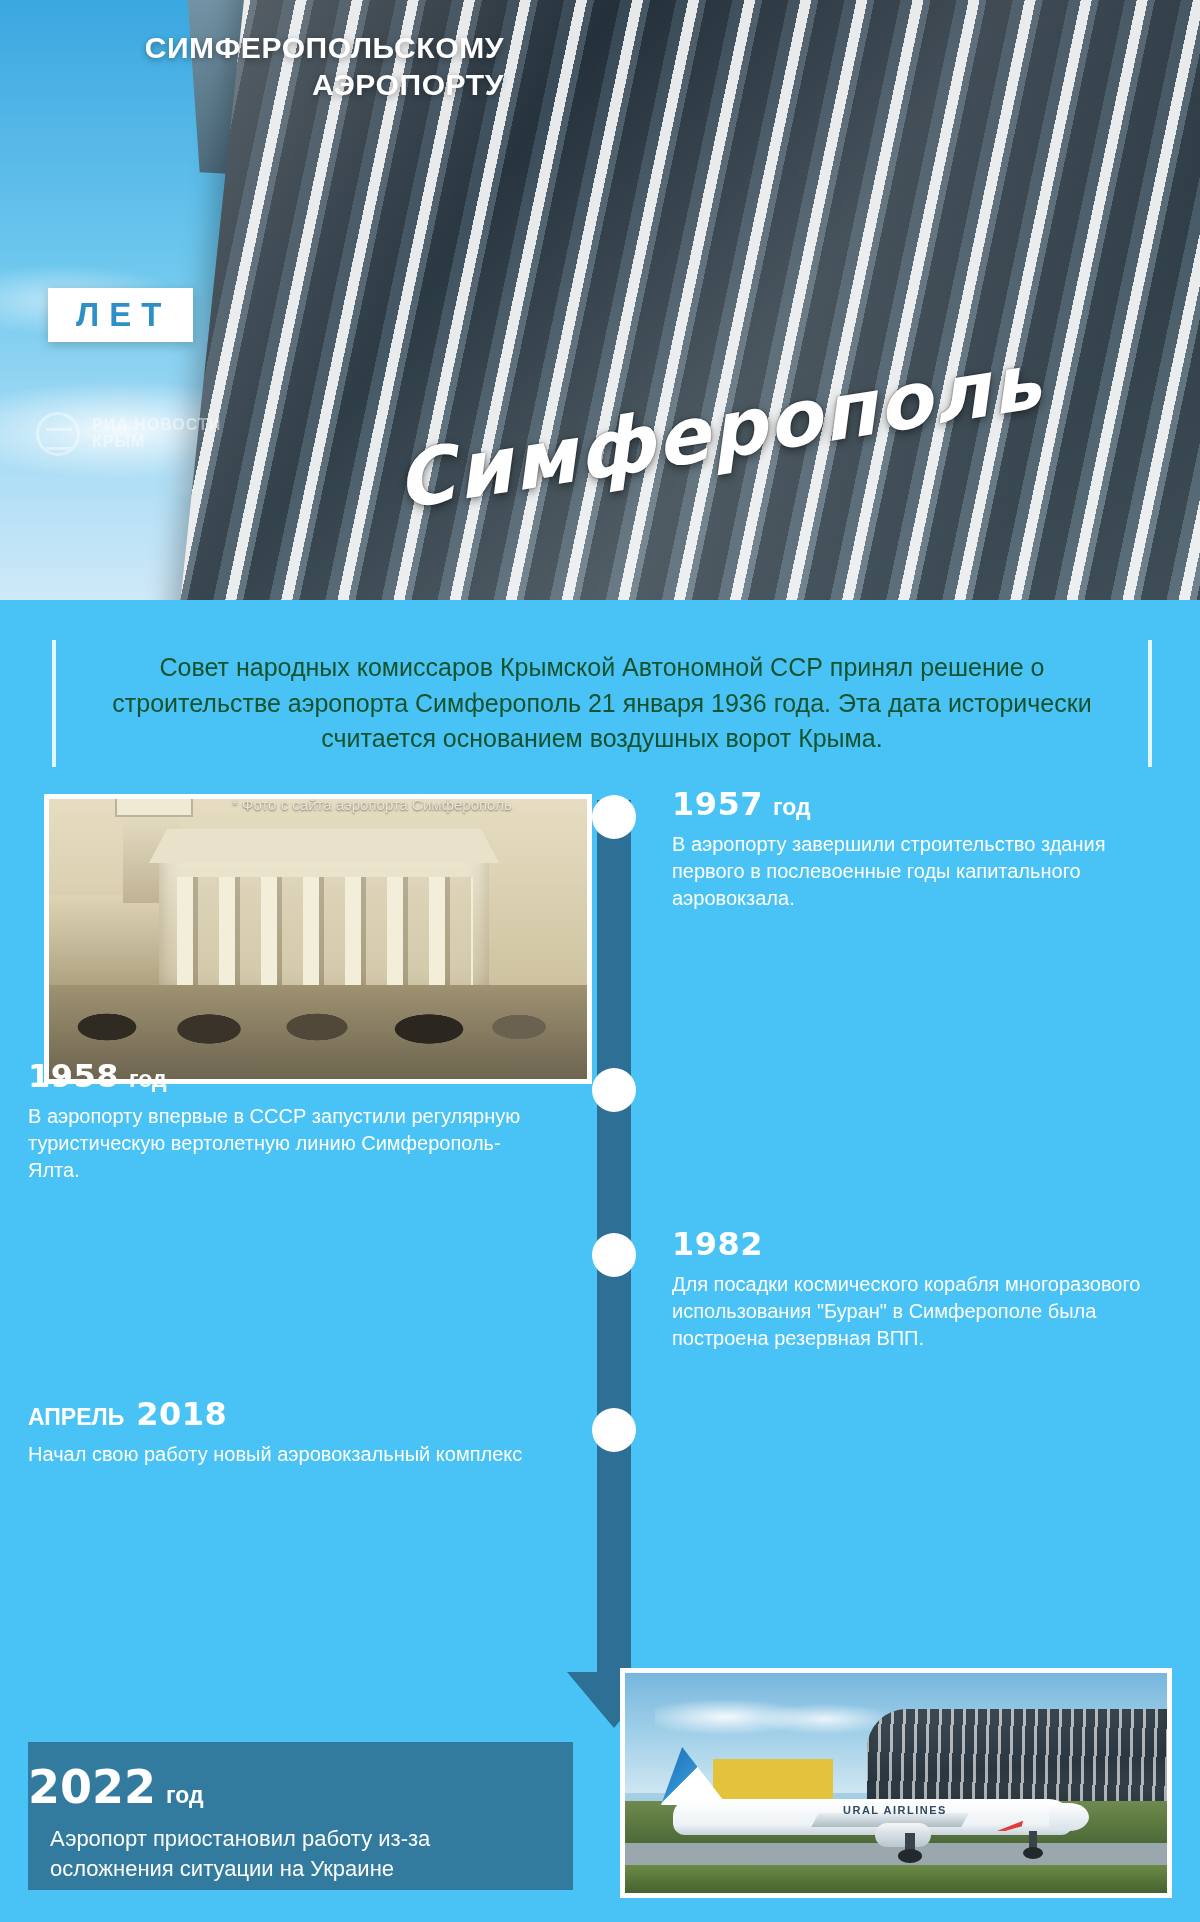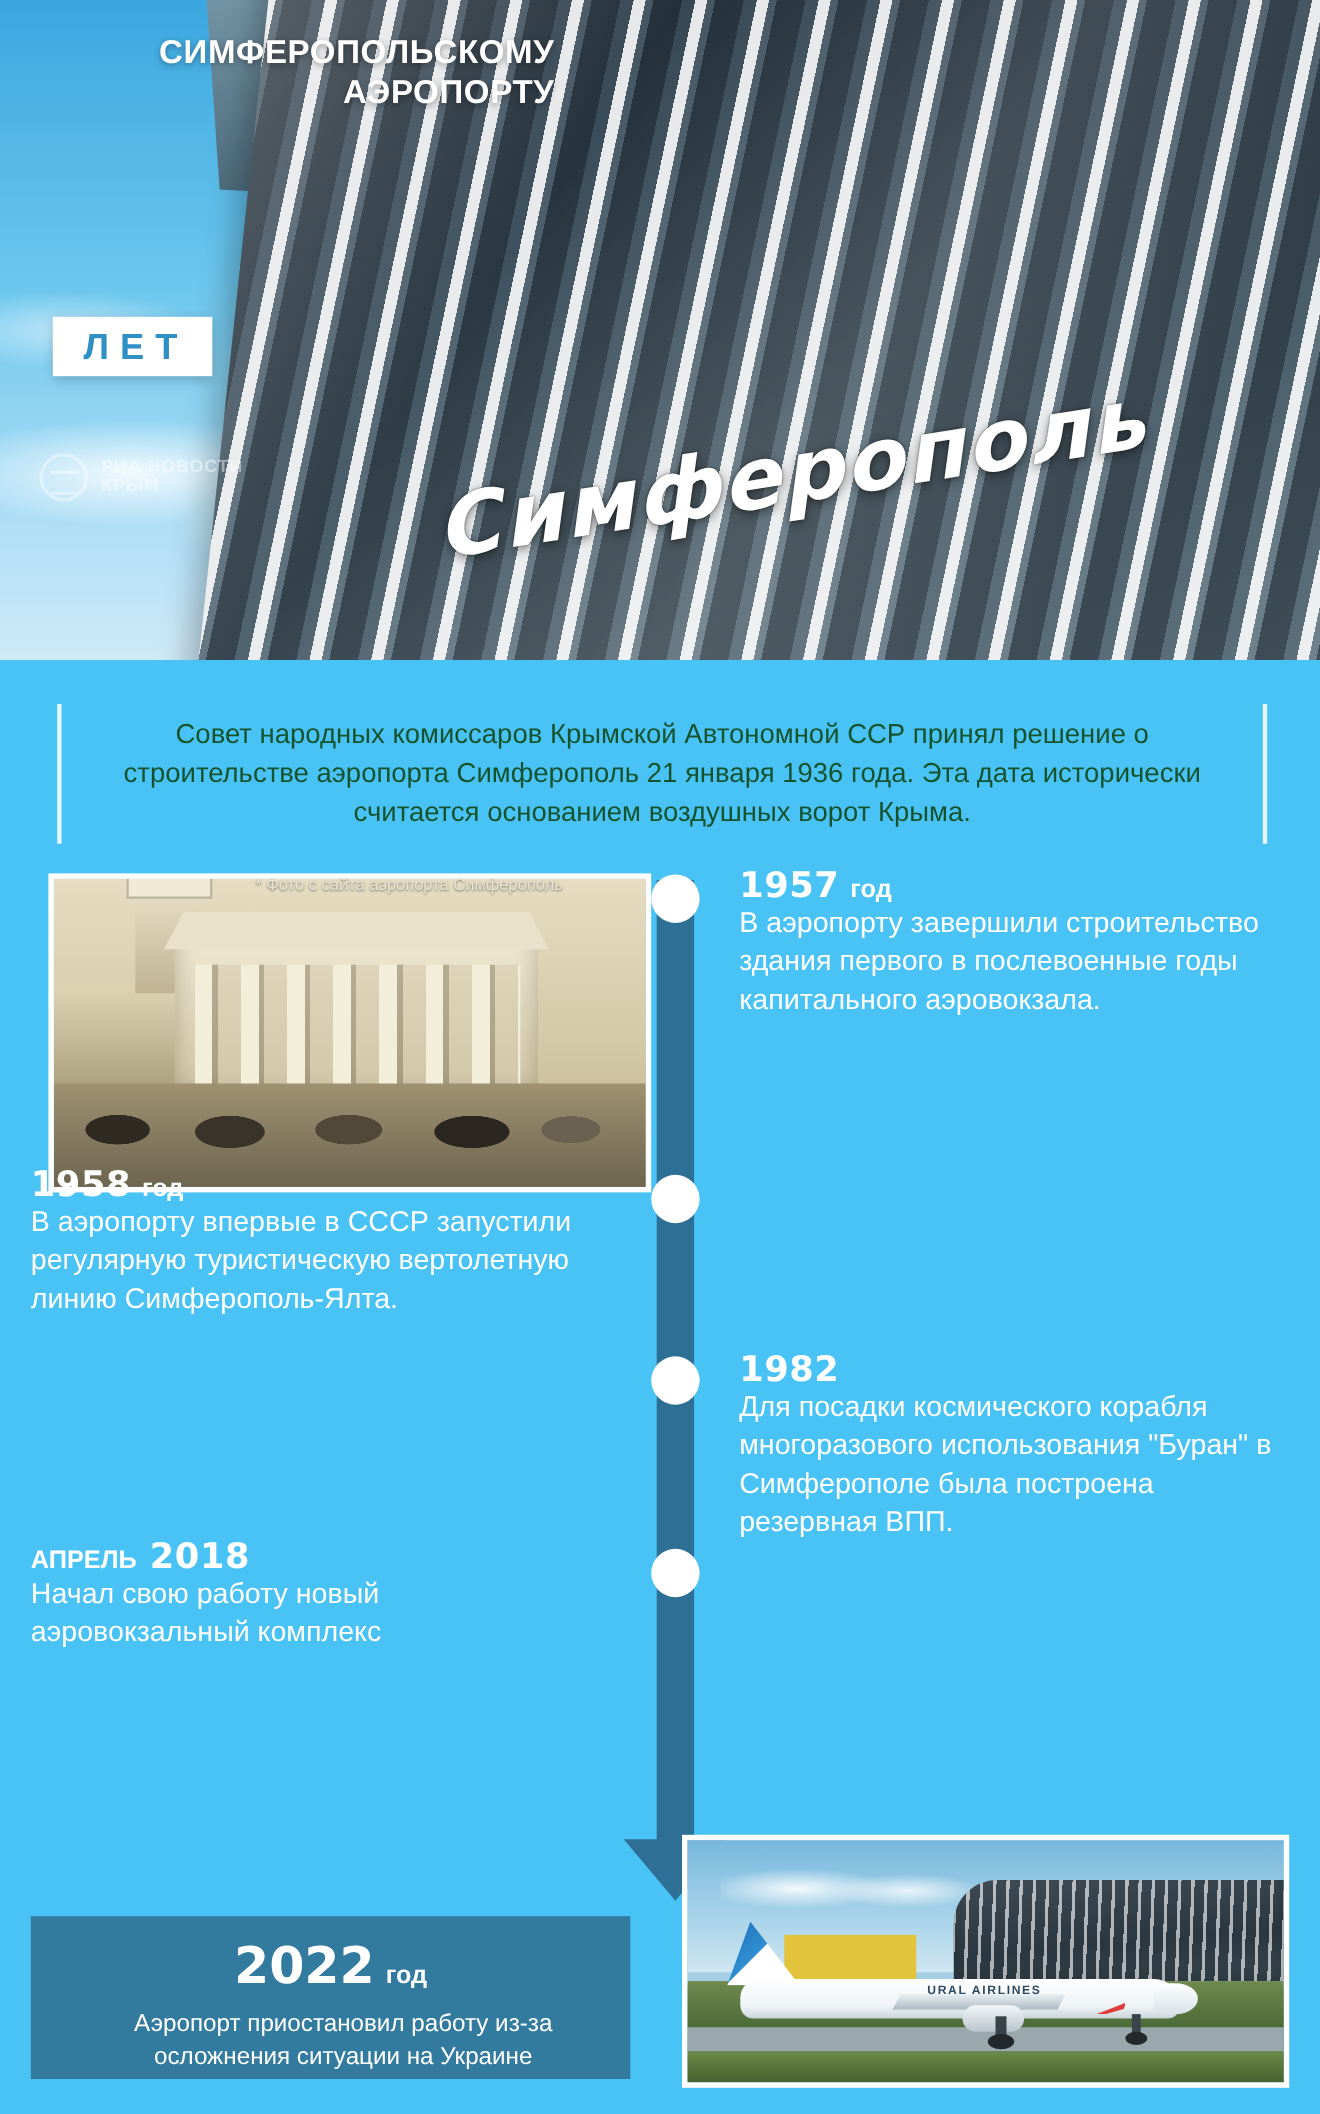--- a/index.html
+++ b/index.html
@@ -240,38 +240,37 @@
     left: 232px; top: 796px;
     color: #e9e4d5;
     font-size: 15px;
     text-shadow: 0 1px 2px rgba(0,0,0,.5);
   }
 
   .ev { position: absolute; color:#ffffff; }
   .ev .yr { font-size: 32px; font-weight: 800; line-height: 1; letter-spacing: .5px; font-family:"DejaVu Sans", sans-serif; }
   .ev .yr-suffix { font-size: 23px; font-weight: 700; margin-left: 10px; }
   .ev .yr-prefix { font-size: 23px; font-weight: 700; margin-right: 12px; }
-  .ev .desc { font-size: 26px; line-height: 1.35; }
+  .ev .desc { font-size: 20px; line-height: 1.35; margin-top: 10px; }
 
   .ev-right { left: 672px; width: 500px; text-align: left; }
   .ev-left  { right: 672px; width: 500px; }
 
   
   .box-2022 {
     position: absolute;
     left: 28px; top: 1742px;
     width: 545px; height: 148px;
     background: rgba(42,95,126,.72);
     color: #ffffff;
-    text-align: center;
     padding-top: 18px;
   }
   .box-2022 .yr { font-size: 46px; font-weight: 800; font-family:"DejaVu Sans", sans-serif; }
   .box-2022 .yr-suffix { font-size: 23px; font-weight: 700; margin-left: 10px; }
-  .box-2022 .desc { font-size: 22px; line-height: 1.35; margin-top: 10px; padding: 0 22px; margin-left: 23px; }
+  .box-2022 .desc { font-size: 22px; line-height: 1.35; margin-top: 10px; padding: 0 22px; }
 
   
   .photo-new {
     position: absolute;
     left: 620px; top: 1668px;
     width: 552px; height: 230px;
     border: 5px solid #ffffff;
     overflow: hidden;
     background: linear-gradient(180deg, #8fc7e6 0%, #bcdcee 40%, #9fcbe2 60%, #5c7a4a 61%, #3f5a34 100%);
   }

